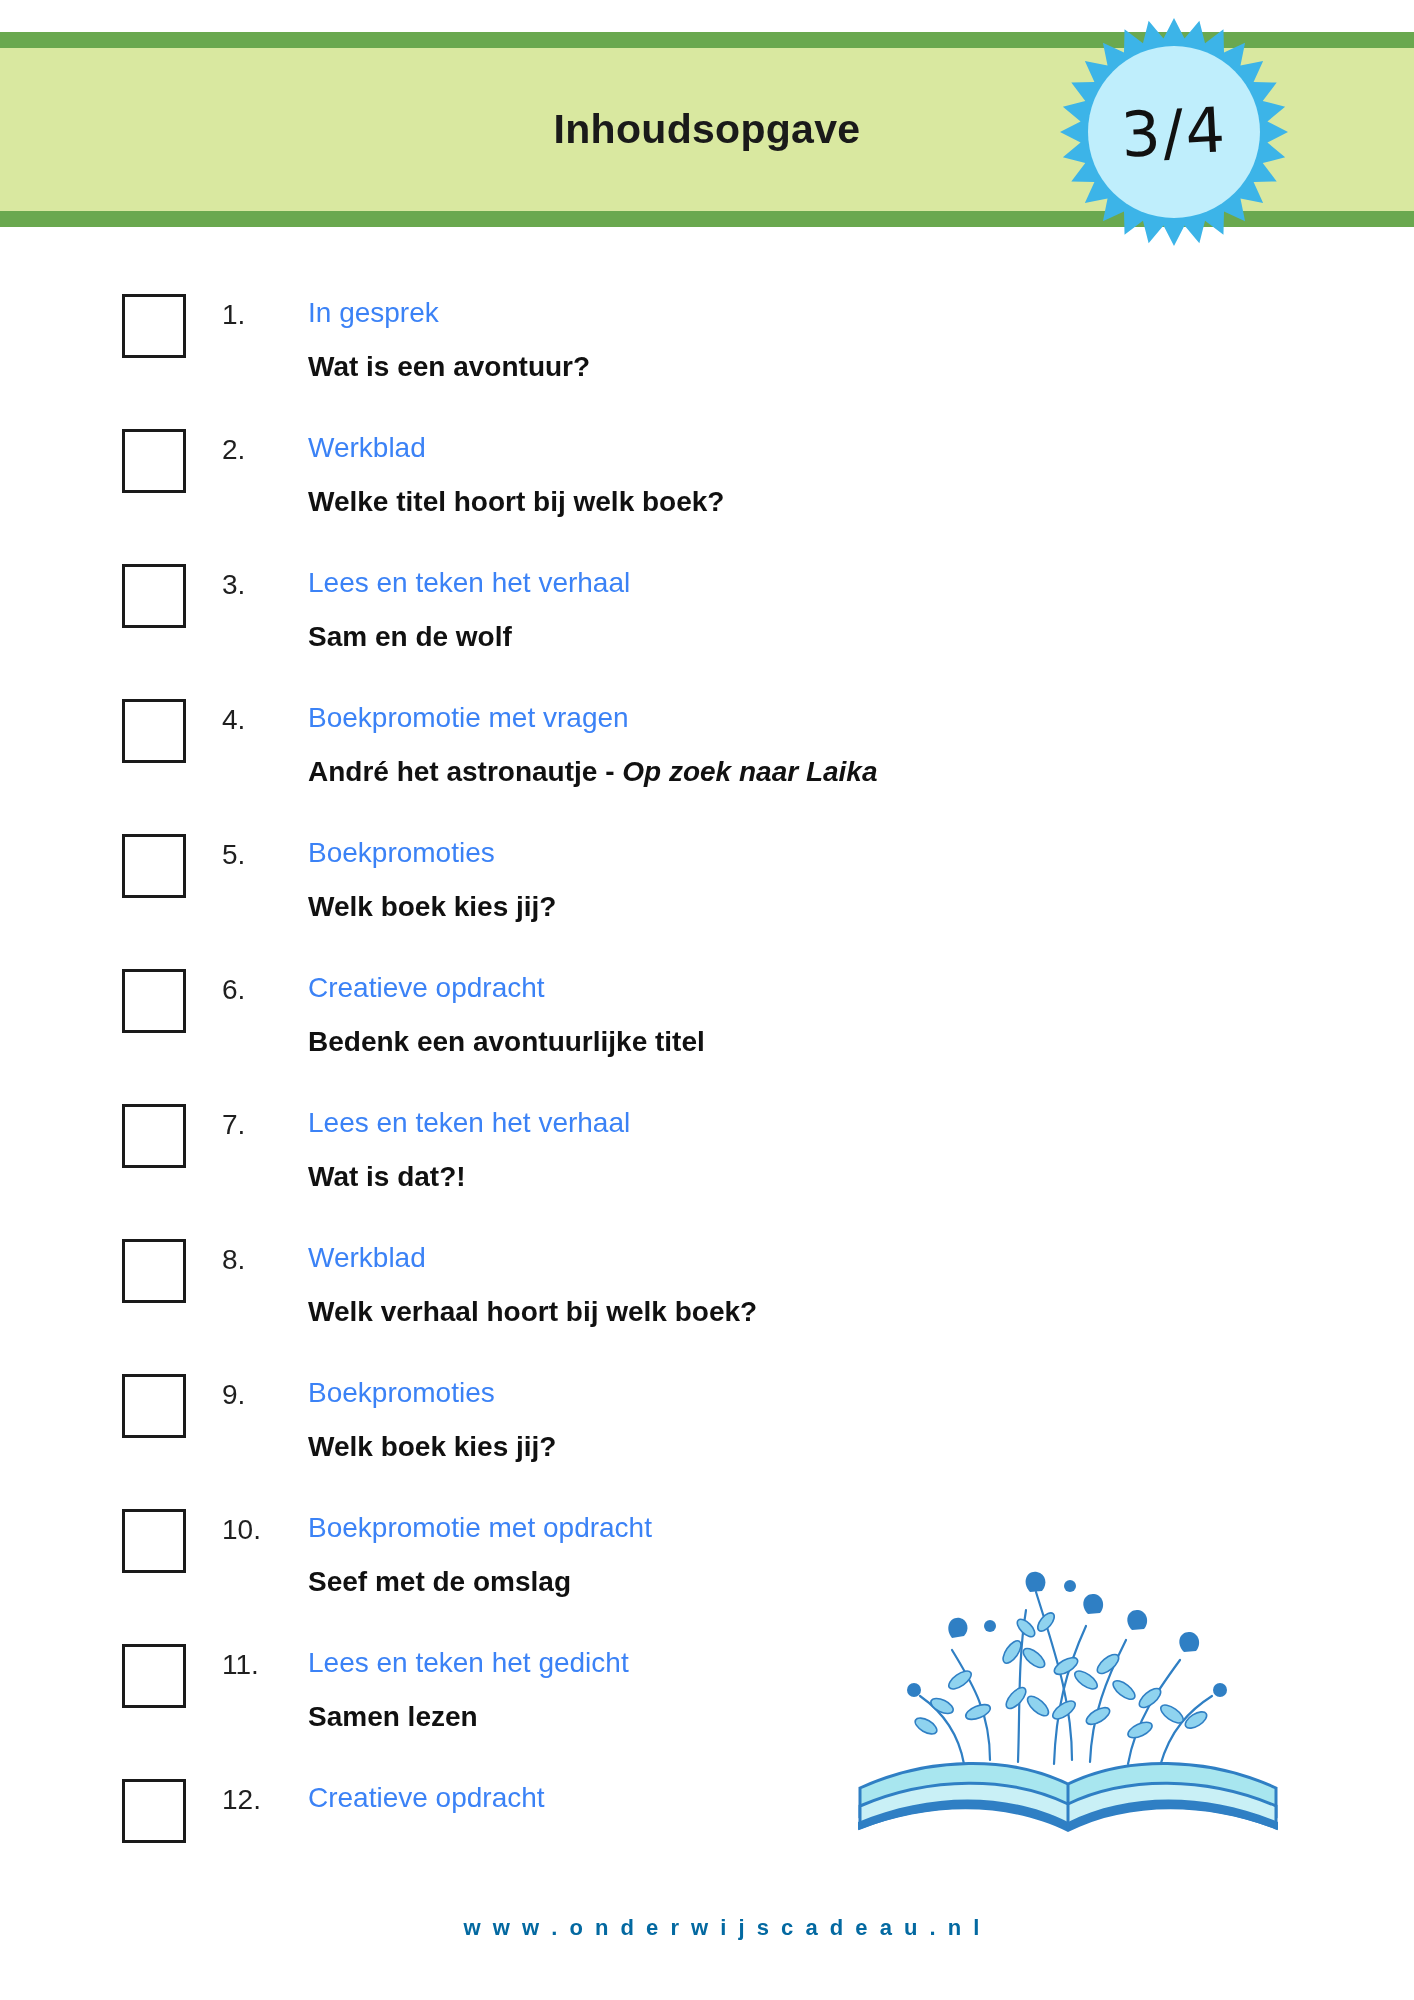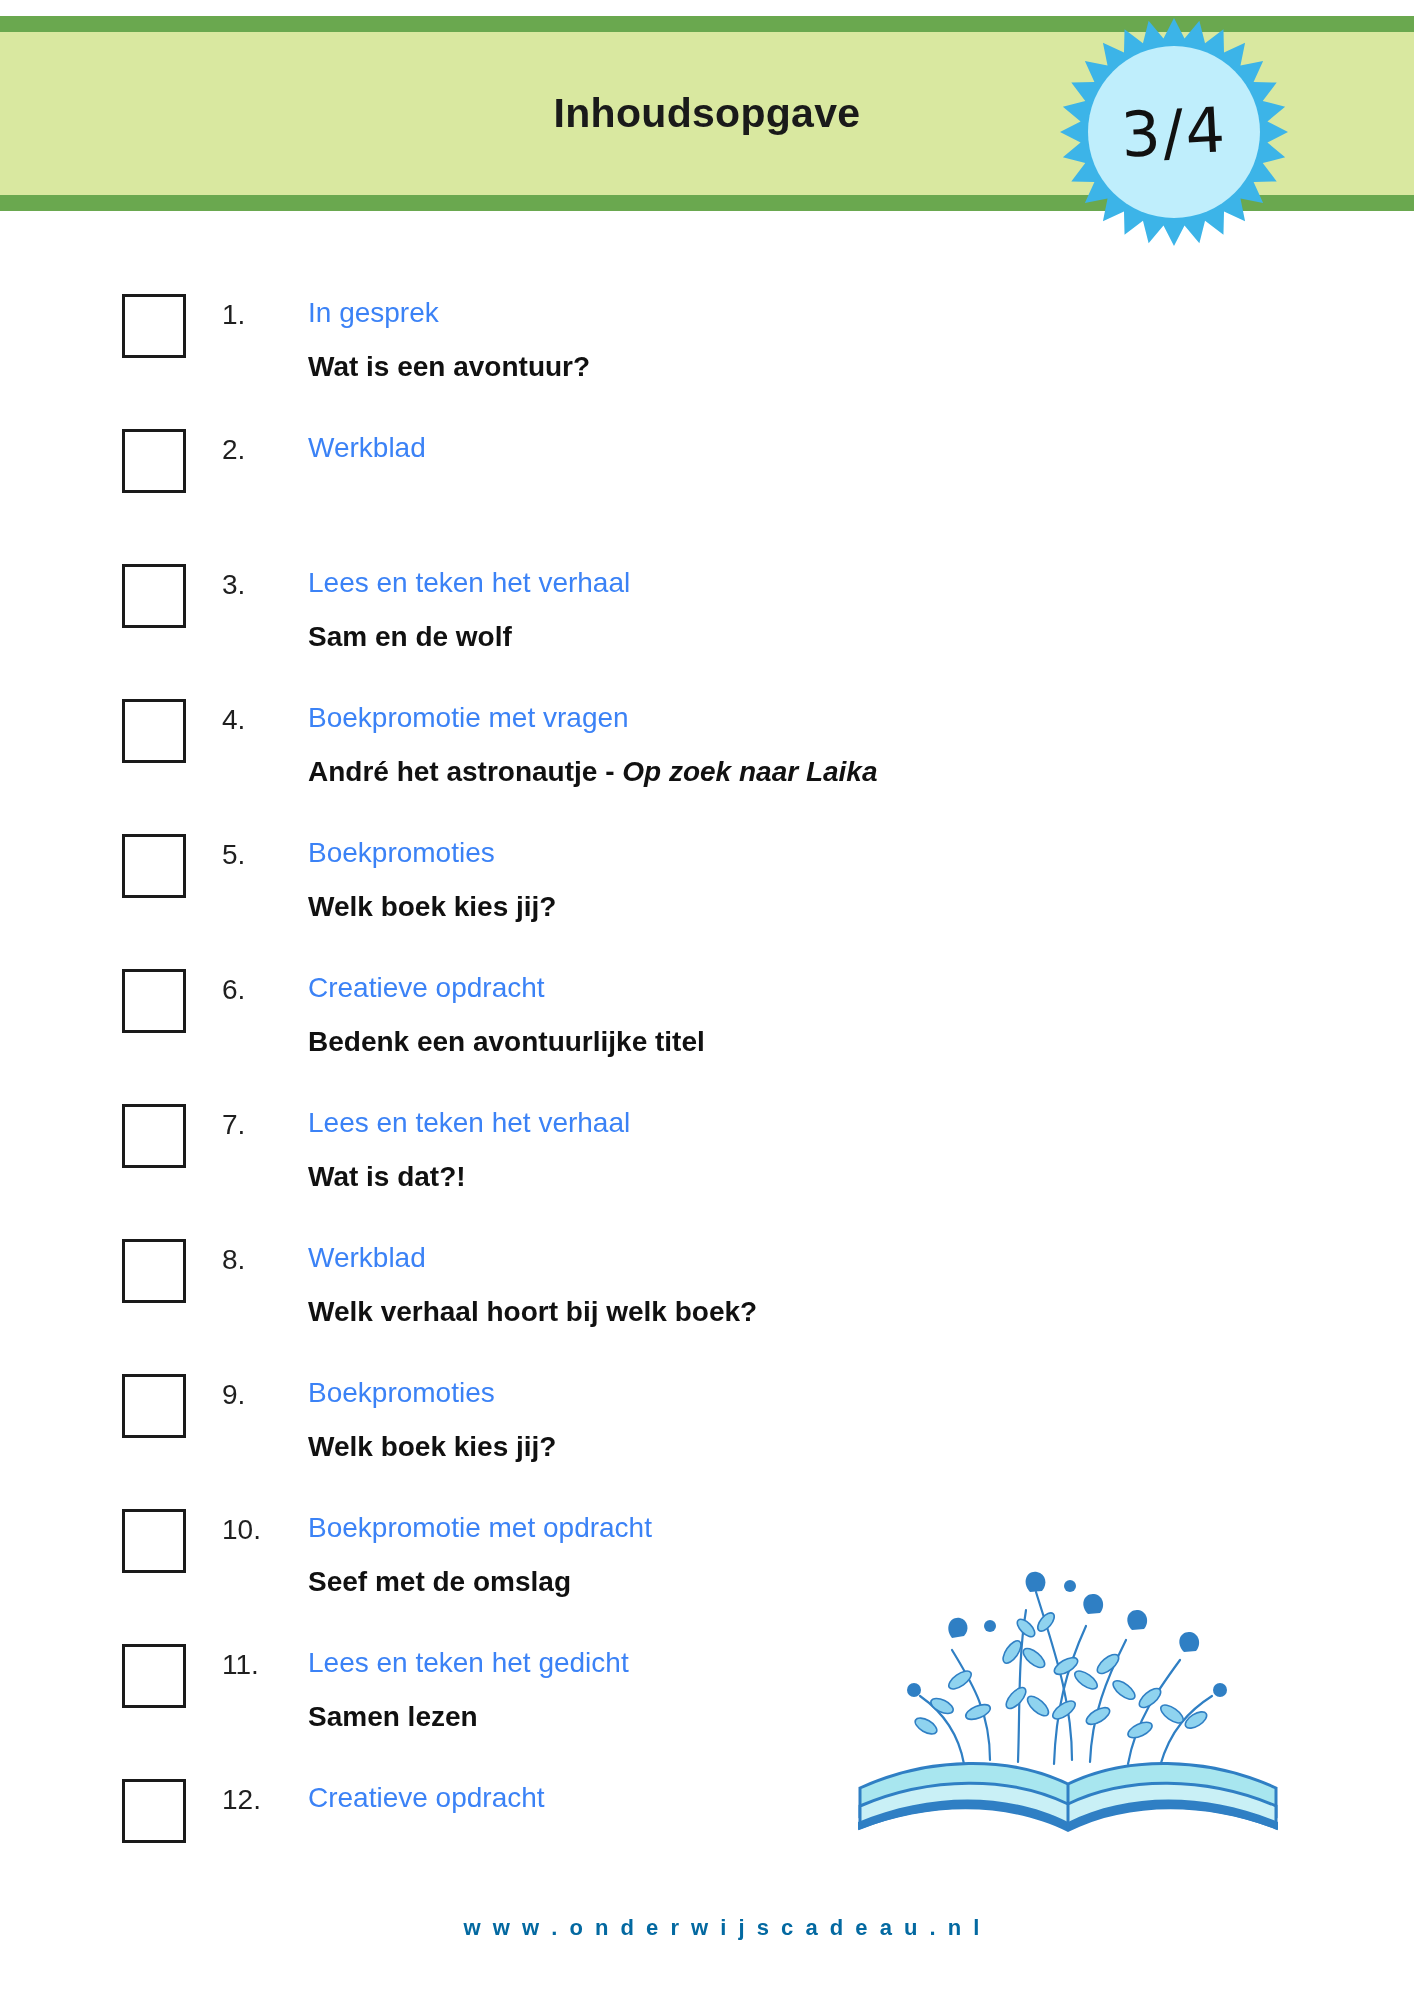--- a/index.html
+++ b/index.html
@@ -12,21 +12,21 @@
     background: #ffffff;
     font-family: "Liberation Sans", sans-serif;
     position: relative;
     overflow: hidden;
   }
 
   
   .header {
     position: absolute;
     left: 0;
-    top: 16px;
+    top: 32px;
     width: 1414px;
     height: 170px;
   }
   .header-band-outer {
     position: absolute;
     left: 0;
     top: 0;
     width: 100%;
     height: 195px;
     background: #6aa84f;
@@ -186,20 +186,21 @@
       <div class="item-texts">
         <div class="item-kind">In gesprek</div>
         <div class="item-title">Wat is een avontuur?</div>
       </div>
     </div>
     <div class="list-item">
       <div class="checkbox"></div>
       <div class="item-number">2.</div>
       <div class="item-texts">
         <div class="item-kind">Werkblad</div>
+        <div class="item-title">Welke titel hoort bij welk boek?</div>
       </div>
     </div>
     <div class="list-item">
       <div class="checkbox"></div>
       <div class="item-number">3.</div>
       <div class="item-texts">
         <div class="item-kind">Lees en teken het verhaal</div>
         <div class="item-title">Sam en de wolf</div>
       </div>
     </div>

